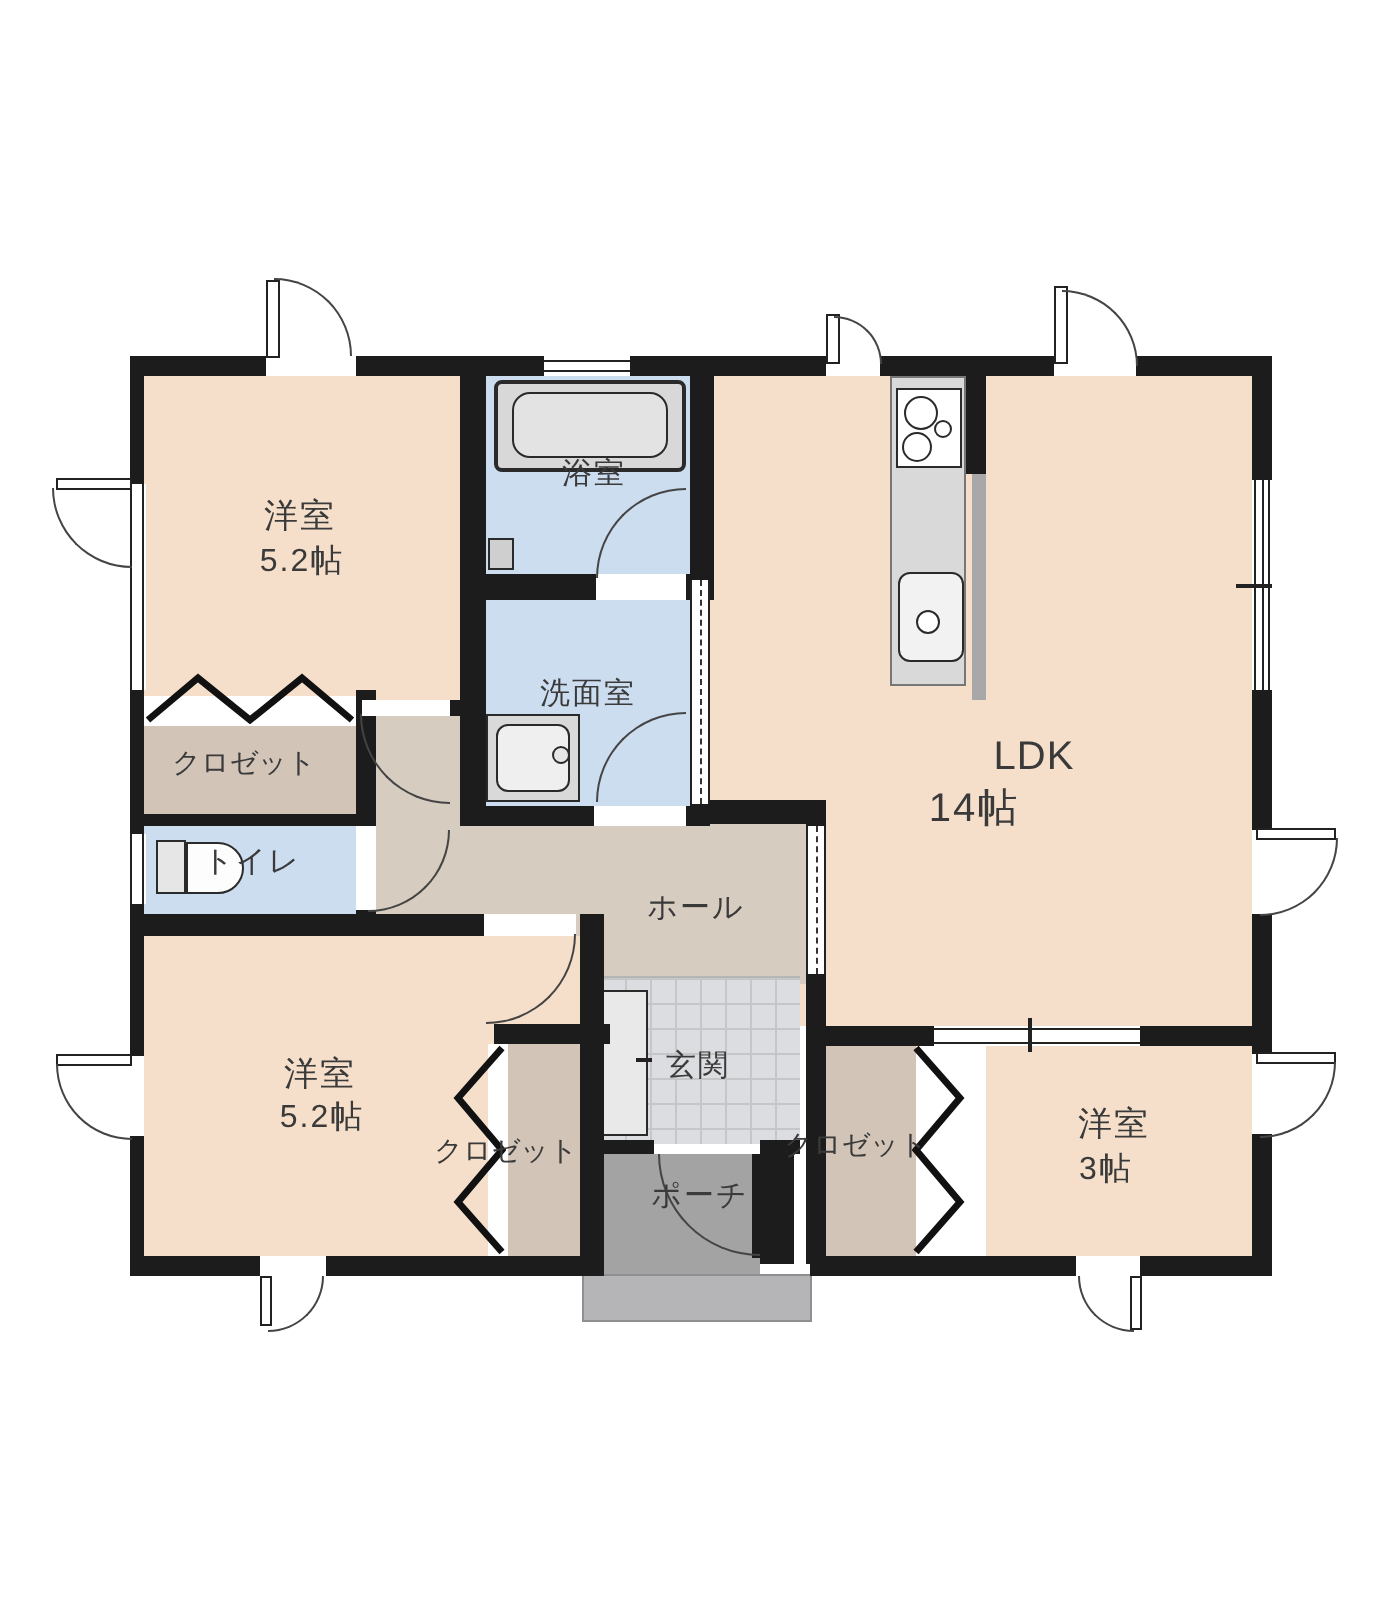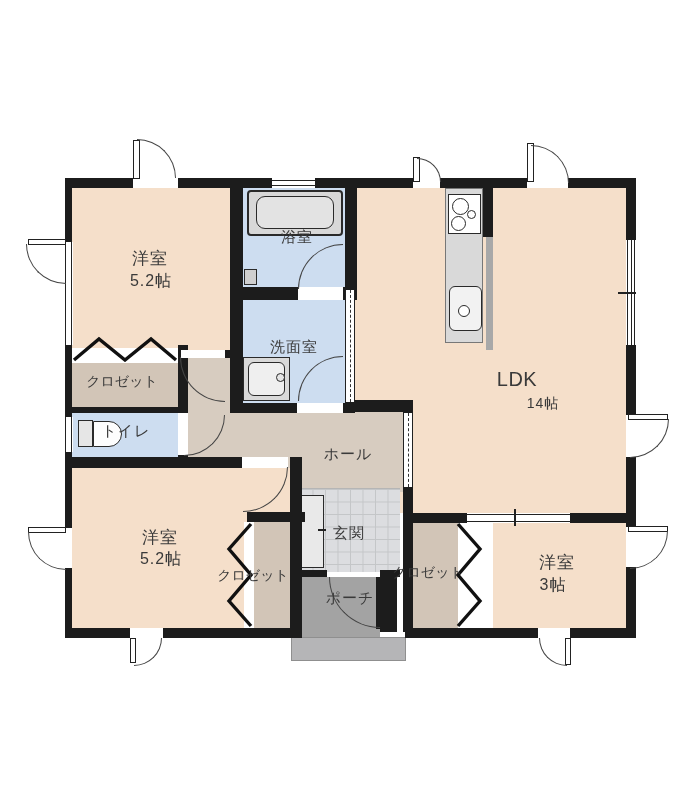--- a/index.html
+++ b/index.html
@@ -208,21 +208,21 @@
     </svg>
   <svg style="left:456px;top:522px;" width="30" height="106" viewBox="0 0 30 106">
     <polyline points="2,2 24,27 2,53 24,79 2,104" fill="none" stroke="#111" stroke-width="3.4"></polyline>
     </svg>
 
   <div class="lbl" style="left:150px;top:258px;font-size:17px;">洋室</div>
   <div class="lbl" style="left:151px;top:281px;font-size:16px;">5.2帖</div>
   <div class="lbl" style="left:297px;top:237px;">浴室</div>
   <div class="lbl" style="left:294px;top:347px;">洗面室</div>
   <div class="lbl" style="left:517px;top:379px;font-size:20px;letter-spacing:0.5px;">LDK</div>
-  <div class="lbl" style="left:543px;top:404px;font-size:14px;">14帖</div>
+  <div class="lbl" style="left:487px;top:404px;font-size:20px;">14帖</div>
   <div class="lbl" style="left:122px;top:382px;font-size:14px;letter-spacing:0;">クロゼット</div>
   <div class="lbl" style="left:126px;top:431px;">トイレ</div>
   <div class="lbl" style="left:348px;top:454px;">ホール</div>
   <div class="lbl" style="left:349px;top:533px;">玄関</div>
   <div class="lbl" style="left:350px;top:598px;">ポーチ</div>
   <div class="lbl" style="left:160px;top:537px;font-size:17px;">洋室</div>
   <div class="lbl" style="left:161px;top:559px;font-size:16px;">5.2帖</div>
   <div class="lbl" style="left:253px;top:576px;font-size:14px;letter-spacing:0;">クロゼット</div>
   <div class="lbl" style="left:428px;top:573px;font-size:14px;letter-spacing:0;">クロゼット</div>
   <div class="lbl" style="left:557px;top:562px;font-size:17px;">洋室</div>

